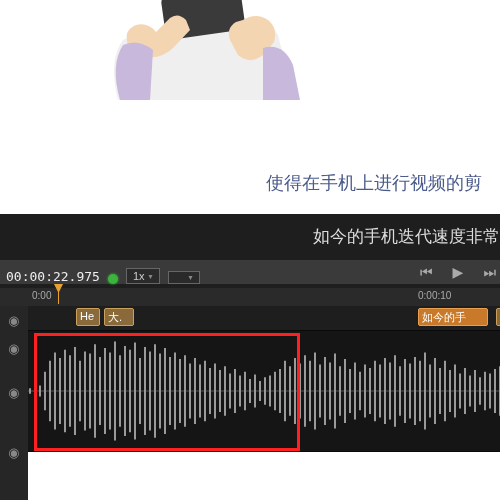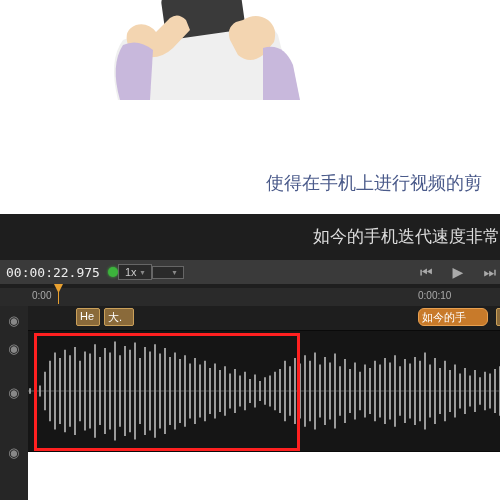--- a/index.html
+++ b/index.html
@@ -59,28 +59,28 @@
   }
   .caption-bar span { position: absolute; right: 0; }
   .transport {
     position: absolute;
     top: 260px;
     left: 0;
     width: 500px;
     height: 24px;
     background: #3a3a3a;
     display: flex;
-    align-items: center;
+    align-items: flex-end;
     font-size: 12px;
     color: #ccc;
   }
   .timecode { padding-left: 6px; font-family: monospace; font-size: 13px; color: #eee; }
   .rec-dot { width: 10px; height: 10px; border-radius: 50%; background: #3cb33c; margin-left: 8px; box-shadow: 0 0 3px #3cb33c; }
   .speed-box {
-    margin-left: 0;
+    margin-left: 8px;
     border: 1px solid #666;
     padding: 1px 6px;
     font-size: 11px;
     background: #2a2a2a;
     display: flex;
     align-items: center;
     gap: 4px;
   }
   .speed-box .arr { font-size: 8px; color: #888; }
   .play-controls {
@@ -146,21 +146,21 @@
     background: #8a6a3a;
     border: 1px solid #caa05a;
     border-radius: 2px;
     font-size: 11px;
     color: #fff;
     padding: 1px 3px;
     box-sizing: border-box;
     overflow: hidden;
     white-space: nowrap;
   }
-  .clip.orange { background: #c87a2a; border-color: #e8a050; border-radius: 6px; }
+  .clip.orange { background: #c87a2a; border-color: #e8a050; }
   .audio-track {
     height: 120px;
     background: #151515;
     position: relative;
     border-bottom: 1px solid #0a0a0a;
   }
   .waveform {
     position: absolute;
     left: 0;
     right: 0;

